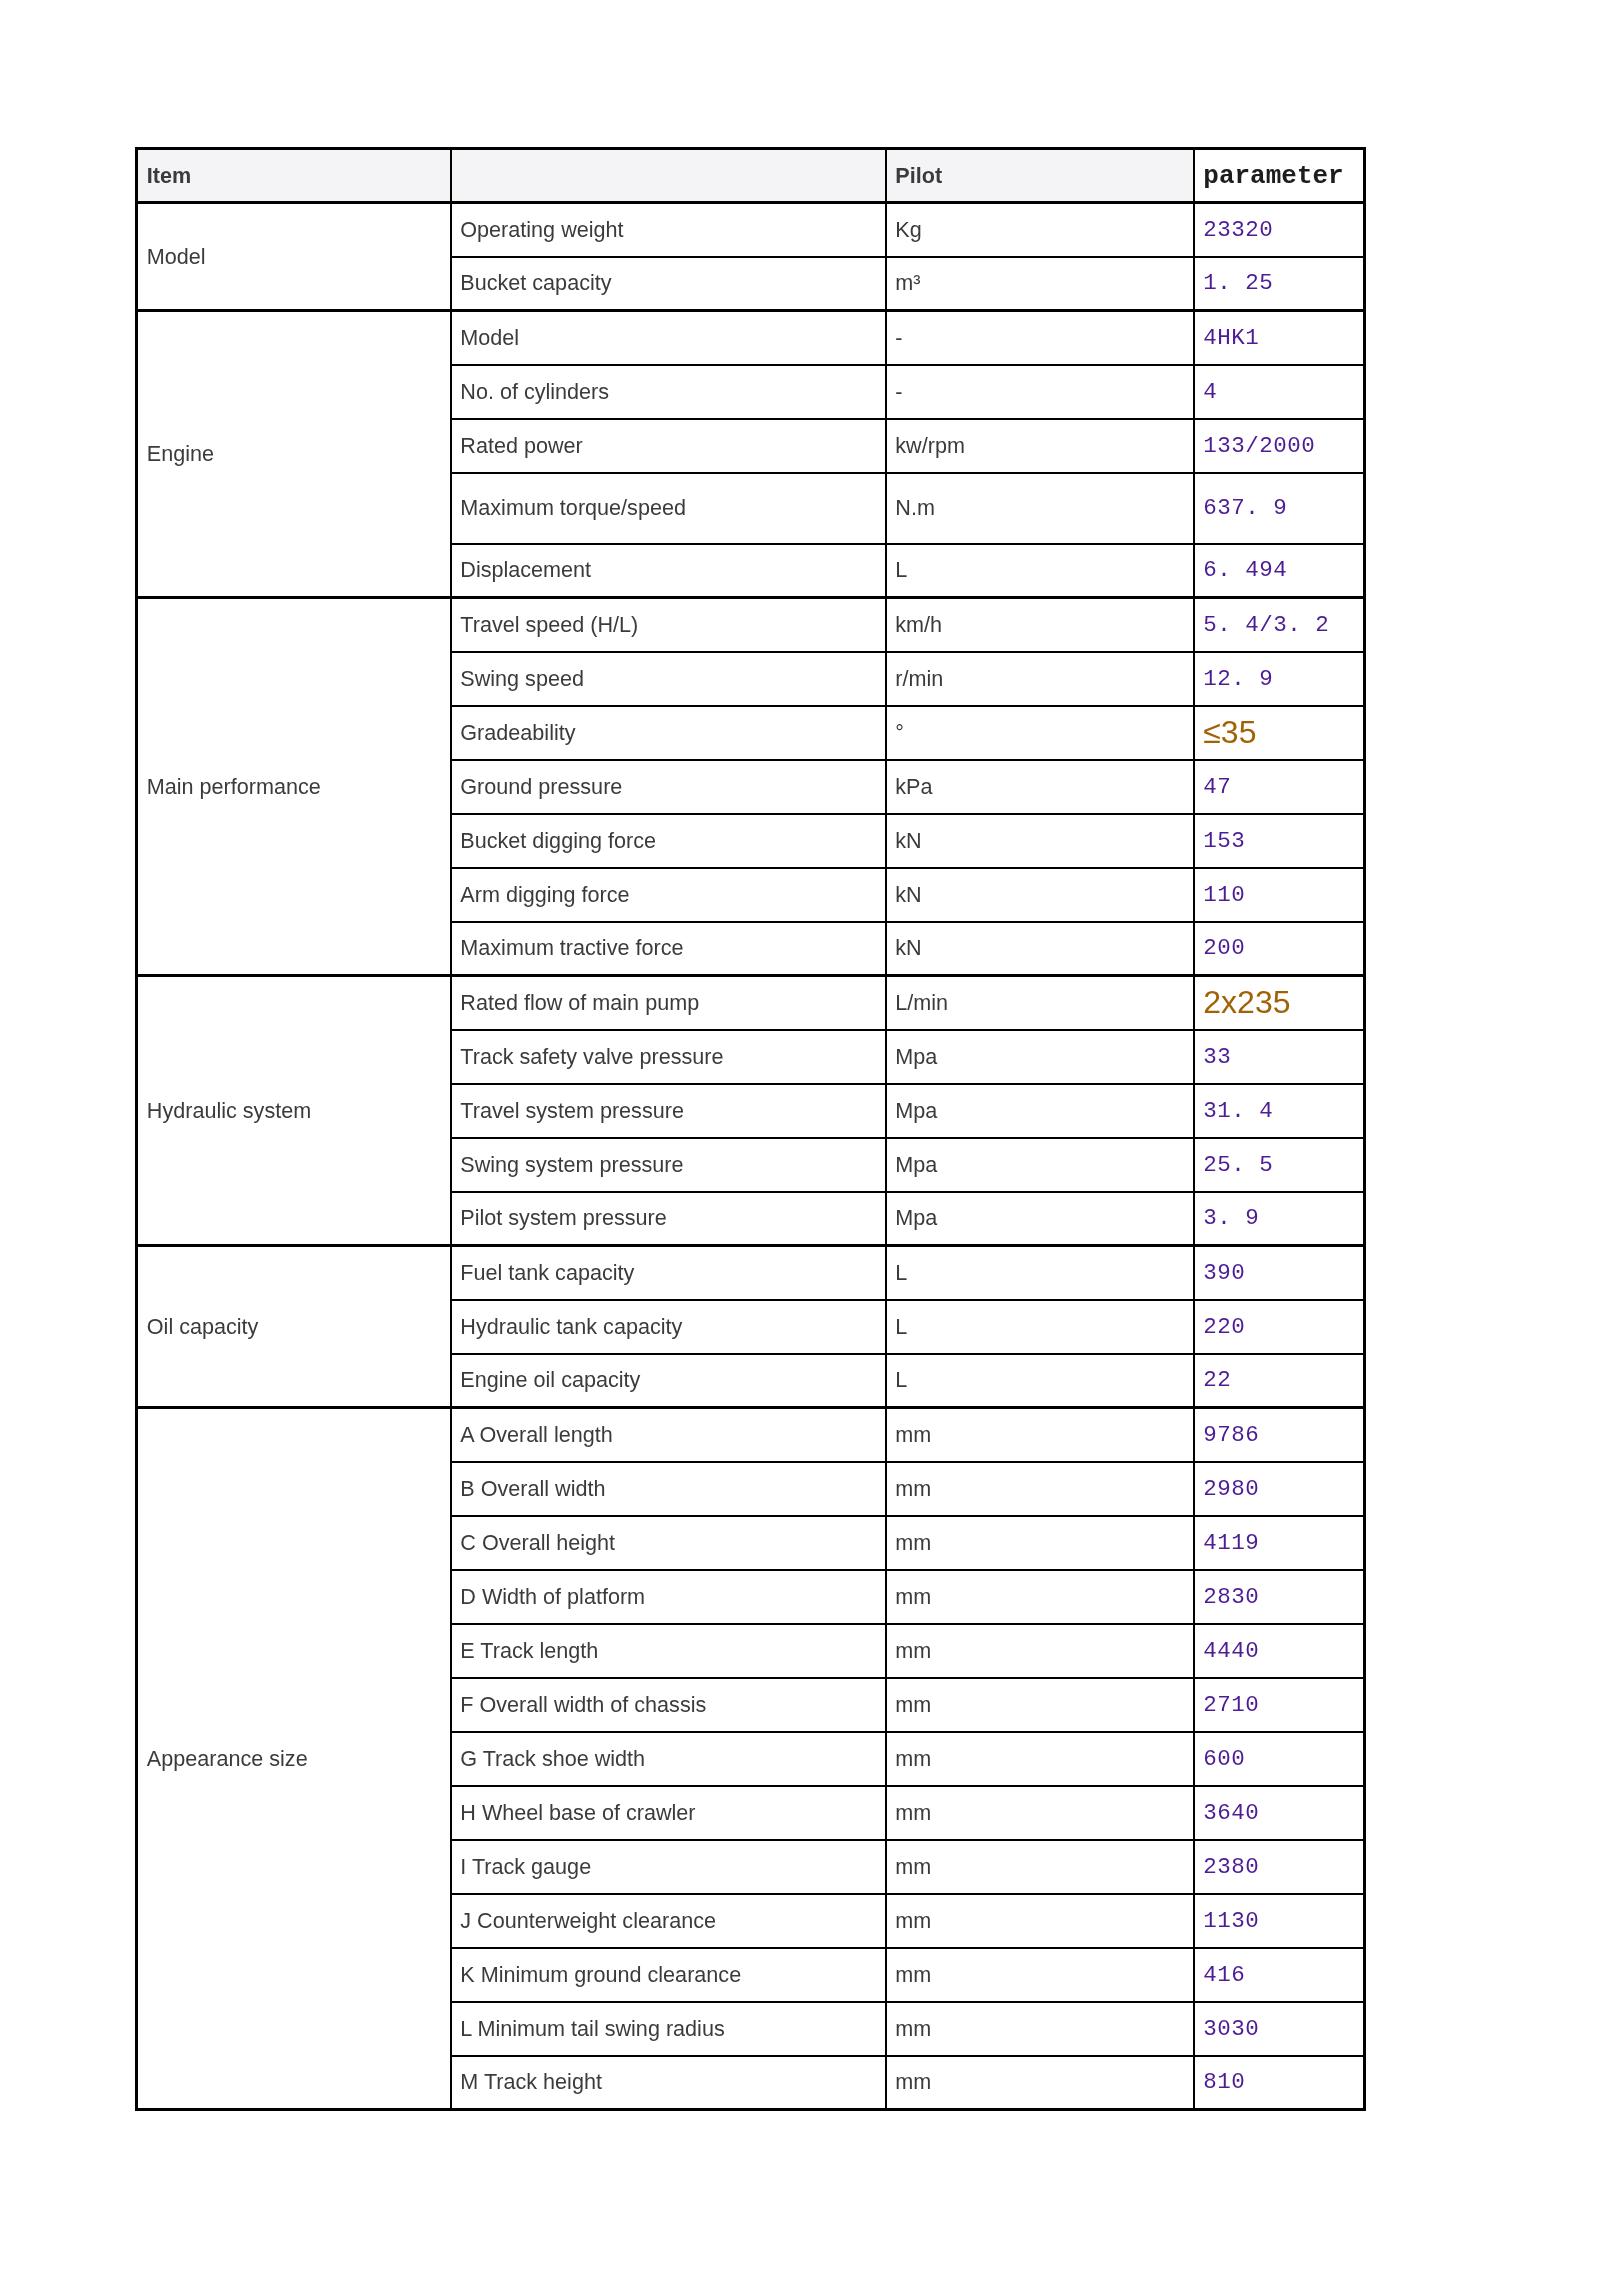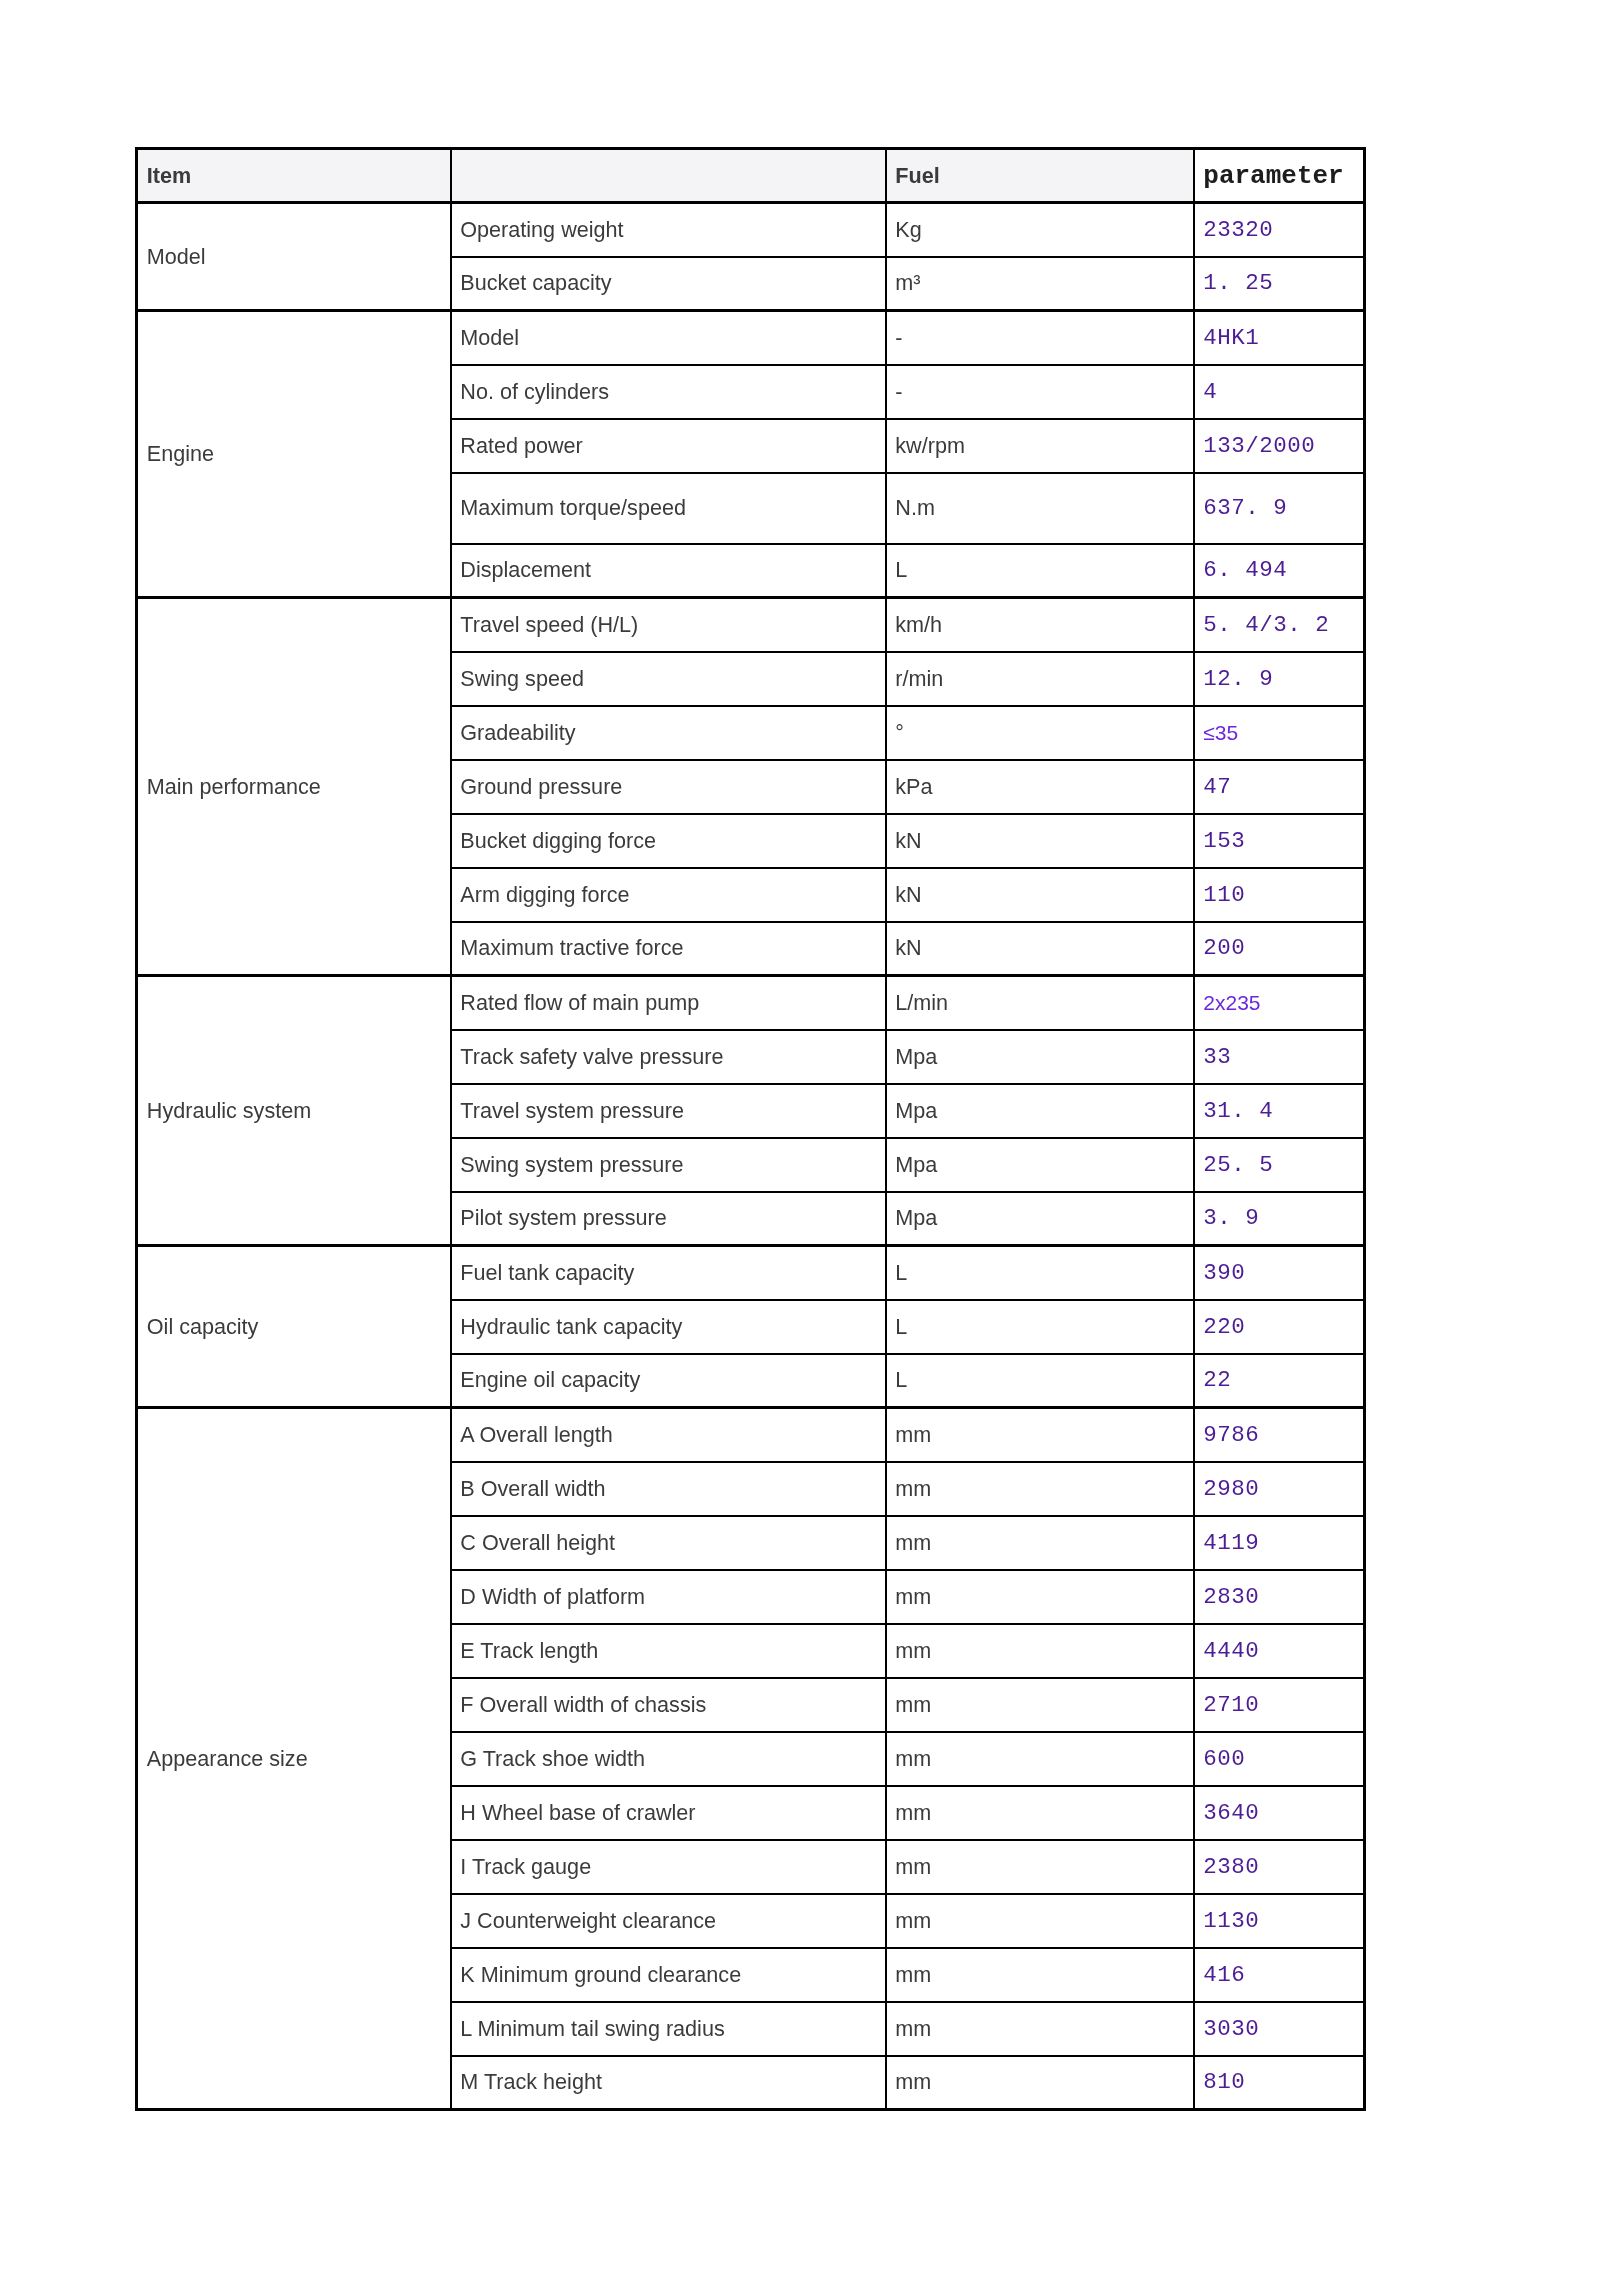--- a/index.html
+++ b/index.html
@@ -56,41 +56,41 @@
   }
   .value-cell {
     font-family: "Liberation Mono", monospace;
     font-size: 22.5px;
     color: #4c1d95;
     background: #ffffff;
     letter-spacing: 0.5px;
   }
   .value-cell.v-sans {
     font-family: "Liberation Sans", sans-serif;
-    font-size: 21px;
-    color: #6d28d9;
+    font-size: 32px;
+    color: #a16207;
     letter-spacing: 0;
   }
 </style>
 </head>
 <body>
 
 <div class="table-wrap">
   <table class="spec">
     <colgroup>
       <col style="width:314px">
       <col style="width:435px">
       <col style="width:308px">
       <col style="width:171px">
     </colgroup>
     <tbody id="spec-body">
       <tr>
         <td class="head-cell">Item</td>
         <td class="head-cell"></td>
-        <td class="head-cell">Fuel</td>
+        <td class="head-cell">Pilot</td>
         <td class="head-cell head-param">parameter</td>
       </tr>
     <tr class="section-start">
     <td class="cat-cell" rowspan="2">Model</td>
     <td class="label-cell">Operating weight</td>
     <td class="unit-cell">Kg</td>
     <td class="value-cell">23320</td>
   </tr>
         <tr>
 

